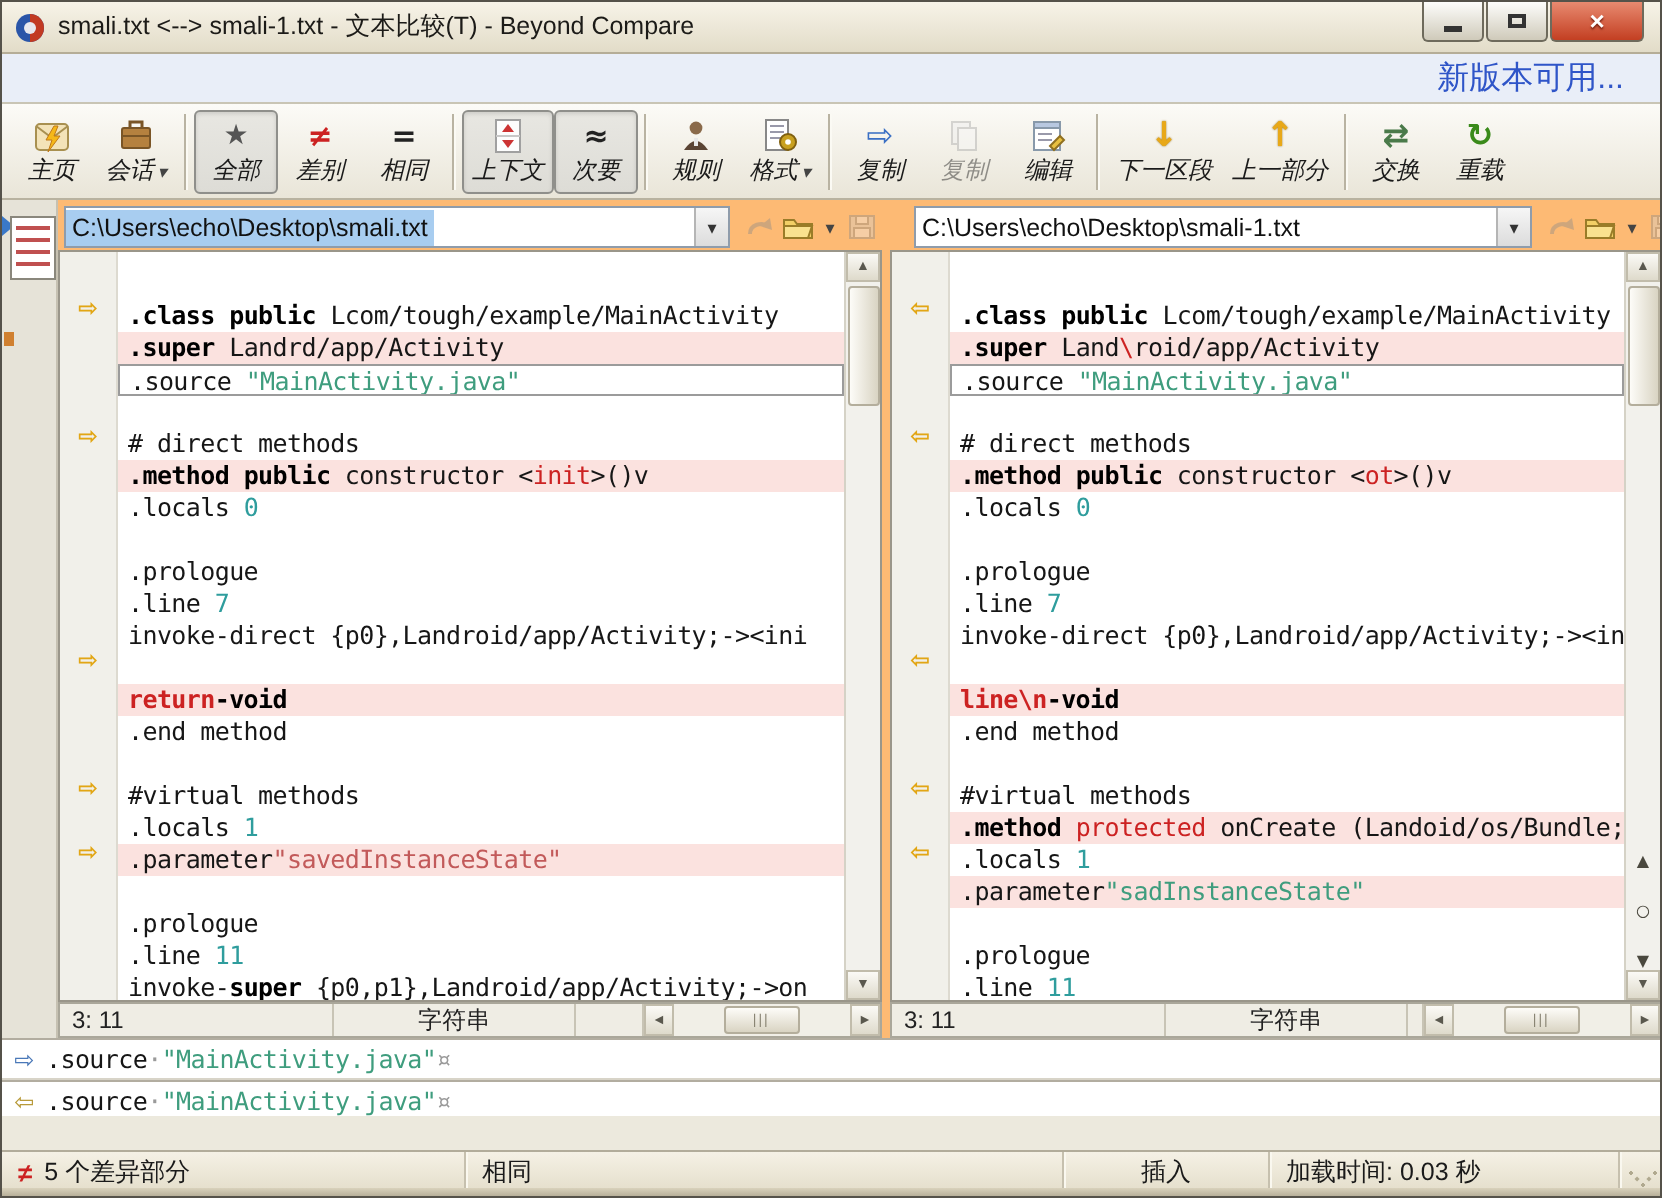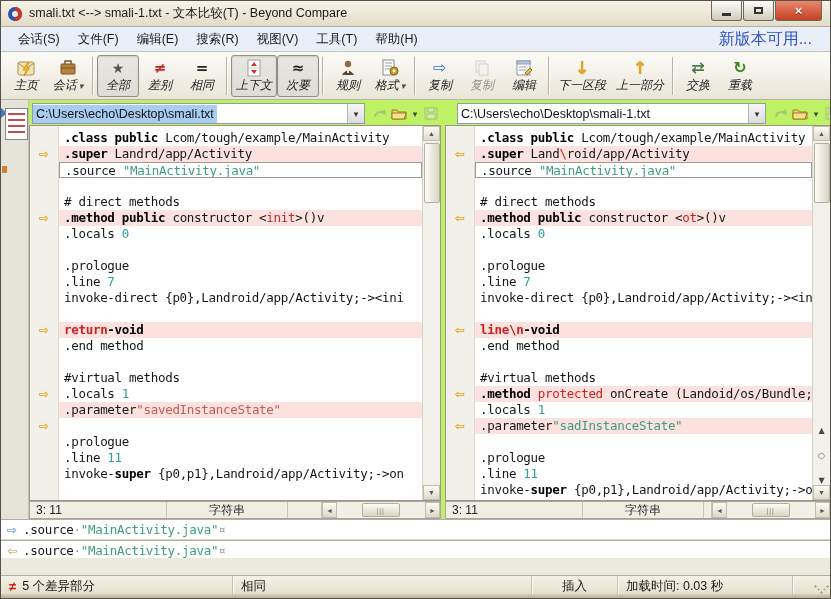--- a/index.html
+++ b/index.html
@@ -1,16 +1,16 @@
 <!DOCTYPE html>
 <html><head>
 <meta charset="utf-8">
 <style>
   html,body{margin:0;padding:0;background:#9a9487;font-family:"Liberation Sans",sans-serif;}
-  .window{position:relative;width:831px;height:599px;background:#bef264;border:1px solid #55524a;box-sizing:border-box;overflow:hidden;}
+  .window{position:relative;width:831px;height:599px;background:#fdba74;border:1px solid #55524a;box-sizing:border-box;overflow:hidden;}
   
   .titlebar{position:absolute;left:0;top:0;width:100%;height:26px;background:linear-gradient(#f7f3e8,#e2dcc8);border-bottom:1px solid #b5ad97;display:flex;align-items:center;padding-left:6px;box-sizing:border-box;}
   .app-logo{width:16px;height:16px;margin-right:6px;flex:0 0 auto;}
   .title-text{font-size:12.5px;color:#1c1b18;white-space:nowrap;}
   .win-controls{position:absolute;right:8px;top:0;display:flex;}
   .wbtn{width:29px;height:19px;border:1px solid #6e6a5c;border-top:none;background:linear-gradient(#fdfdfb,#cfcaba);display:flex;align-items:center;justify-content:center;border-radius:0 0 3px 3px;margin-left:1px;cursor:pointer;}
   .wbtn.close{width:45px;background:linear-gradient(#e88a70,#c33f22);}
   .min-glyph{width:9px;height:3px;background:#333;margin-top:8px;}
   .max-glyph{width:9px;height:7px;border:2px solid #333;box-sizing:border-box;}
   .close-glyph{color:#fff;font-size:13px;font-weight:bold;line-height:1;text-shadow:0 1px 1px #7a2010;}
@@ -40,21 +40,21 @@
   
   .overview{position:absolute;left:0;top:99px;width:28px;height:419px;background:#e6e3d8;border-right:1px solid #c6c1b2;box-sizing:border-box;}
   .thumb{position:absolute;left:4px;top:8px;width:21px;height:30px;background:#fff;border:1px solid #8a877c;}
   .thumb i{display:block;height:2px;background:#c05050;margin:4px 2px 0;}
   .thumb-ptr{position:absolute;left:0;top:8px;width:0;height:0;border-left:6px solid #3a78c8;border-top:5px solid transparent;border-bottom:5px solid transparent;}
   .ov-mark{position:absolute;left:1px;top:66px;width:5px;height:7px;background:#d08030;}
   
   .pane{position:absolute;top:124px;height:376px;background:#fff;border:1px solid #9a968a;box-sizing:border-box;display:flex;}
   .gutter{width:29px;background:#f1f0ea;border-right:1px solid #dddad0;flex:0 0 auto;padding-top:4px;box-sizing:border-box;}
   .gmark{height:16px;text-align:center;font-size:12px;color:#e2a615;font-weight:bold;line-height:16px;font-family:"DejaVu Sans",sans-serif;}
-  .codearea{flex:1;overflow:hidden;padding-top:4px;font-family:"DejaVu Sans Mono","Liberation Mono",monospace;font-size:12.5px;letter-spacing:-0.3px;}
+  .codearea{flex:1;overflow:hidden;padding-top:4px;font-family:"DejaVu Sans Mono","Liberation Mono",monospace;font-size:12.5px;letter-spacing:-0.3px;margin-top:20px;}
   .cline{height:16px;line-height:16px;white-space:pre;padding-left:5px;box-sizing:border-box;overflow:hidden;}
   .cline.diff{background:#fbe2df;}
   .cline.boxed{border:1px solid #9b9b9b;}
   .c-pl{color:#161616;}
   .c-kw{color:#000;font-weight:bold;}
   .c-red{color:#cc2222;}
   .c-redb{color:#cc2222;font-weight:bold;}
   .c-str{color:#3f9d7e;}
   .c-num{color:#2f9d9d;}
   .c-redstr{color:#c25a5a;}
@@ -78,21 +78,21 @@
   .darrow{width:22px;text-align:center;font-size:12px;font-family:"DejaVu Sans",sans-serif;}
   .drow:nth-child(1) .darrow{color:#4a78b8;}
   .drow:nth-child(2) .darrow{color:#b89a3a;}
   
   .gapzone{position:absolute;left:0;top:557px;width:100%;height:17px;background:#ece9dd;}
   .statusbar{position:absolute;left:0;top:574px;width:100%;height:21px;background:linear-gradient(#f5f1e5,#e4decb);border-top:1px solid #b2ac9a;display:flex;align-items:center;font-size:12.5px;color:#1a1a1a;box-sizing:border-box;}
   .sb-sec{align-self:stretch;display:flex;align-items:center;padding:0 8px;border-right:1px solid #c6c0ae;box-shadow:1px 0 0 #faf8ef;box-sizing:border-box;}
   .sb-diff{width:232px;}
   .sb-neq{color:#cc2222;font-weight:bold;margin-right:6px;font-size:13px;}
   .sb-same{width:299px;}
-  .sb-insert{width:86px;justify-content:center;}
+  .sb-insert{width:103px;justify-content:center;}
   .sb-load{width:175px;}
   .sb-grip{margin-left:auto;width:14px;height:14px;border-left:3px dotted #b0a98f;border-bottom:3px dotted #b0a98f;transform:rotate(-45deg) scale(.6);}
   
   .watermark{position:absolute;right:6px;top:540px;font-size:26px;font-weight:bold;color:rgba(110,110,110,.55);letter-spacing:1px;z-index:50;pointer-events:none;white-space:nowrap;}
   .frame-bottom{position:absolute;left:0;bottom:0;width:100%;height:4px;background:linear-gradient(#d9d2bc,#b8b09a);}
 </style>
 </head>
 <body>
 
 <div class="window">
@@ -113,29 +113,20 @@
       <div class="wbtn">
           <span class="max-glyph"></span>
         </div>
       <div class="wbtn close">
           <span class="close-glyph">×</span>
         </div>
     </div>
   </div>
 
   <div class="menubar">
-    <span id="menu-items" style="display:flex;">
-        <span class="menu-item">会话(S)</span>
-        <span class="menu-item">文件(F)</span>
-        <span class="menu-item">编辑(E)</span>
-        <span class="menu-item">搜索(R)</span>
-        <span class="menu-item">视图(V)</span>
-        <span class="menu-item">工具(T)</span>
-        <span class="menu-item">帮助(H)</span>
-      </span>
     <span class="update-link">新版本可用...</span>
   </div>
 
   <div class="toolbar" id="toolbar">
       <div class="tbtn">
         <span class="ticon">
           <svg width="20" height="18" viewBox="0 0 20 18">
             <rect x="2" y="3" width="16" height="13" rx="2" fill="#f3e3b8" stroke="#a89050"></rect>
             <path d="M2 4 L10 10 L18 4" fill="none" stroke="#a89050"></path>
             <polygon points="11,4 7,11 10,11 8,17 14,9 11,9 13,4" fill="#f5b818" stroke="#c07818" stroke-width="0.5"></polygon>

